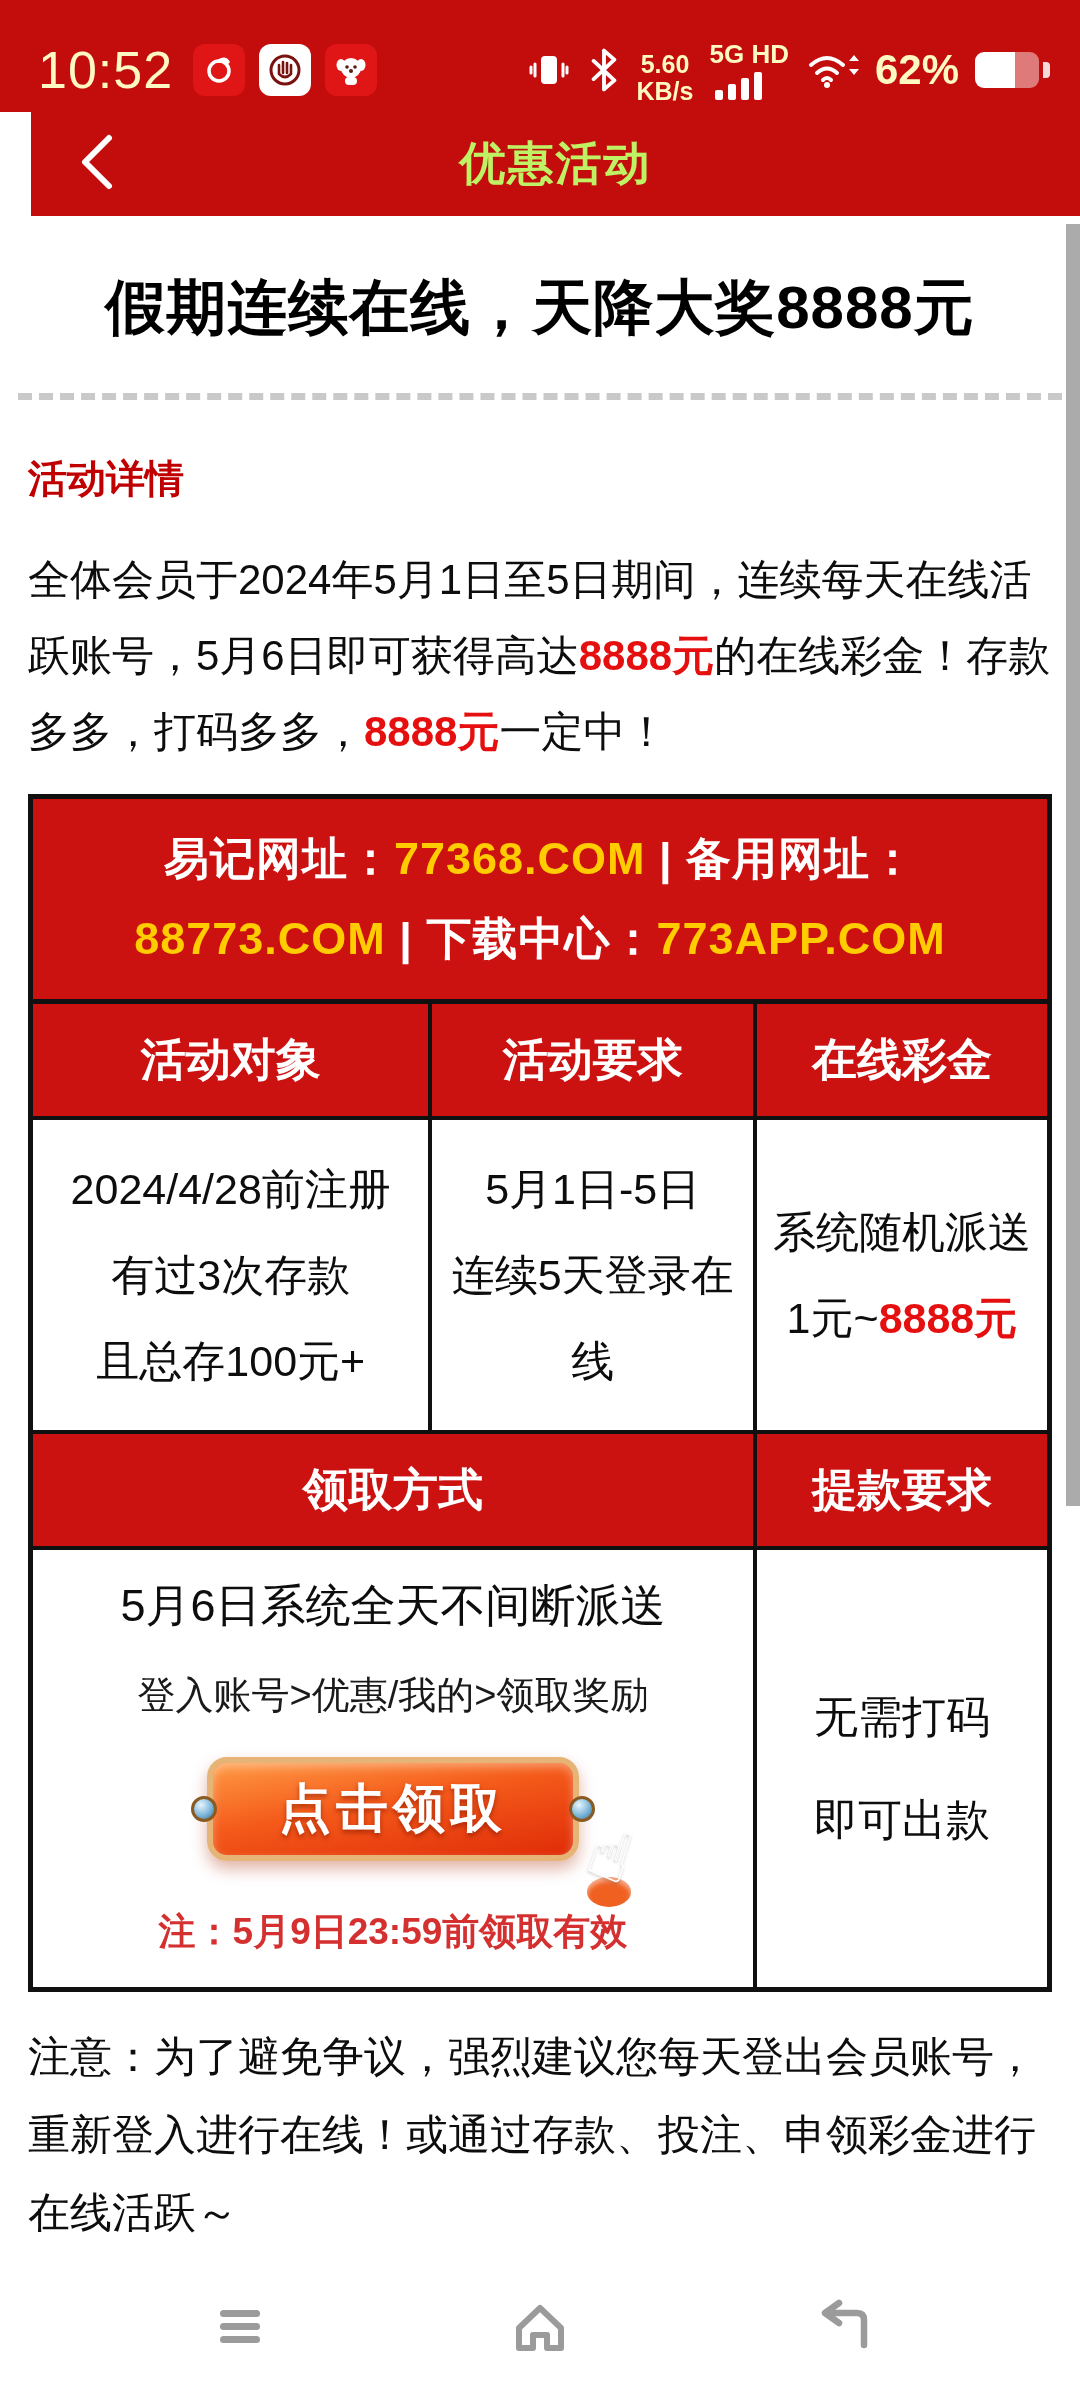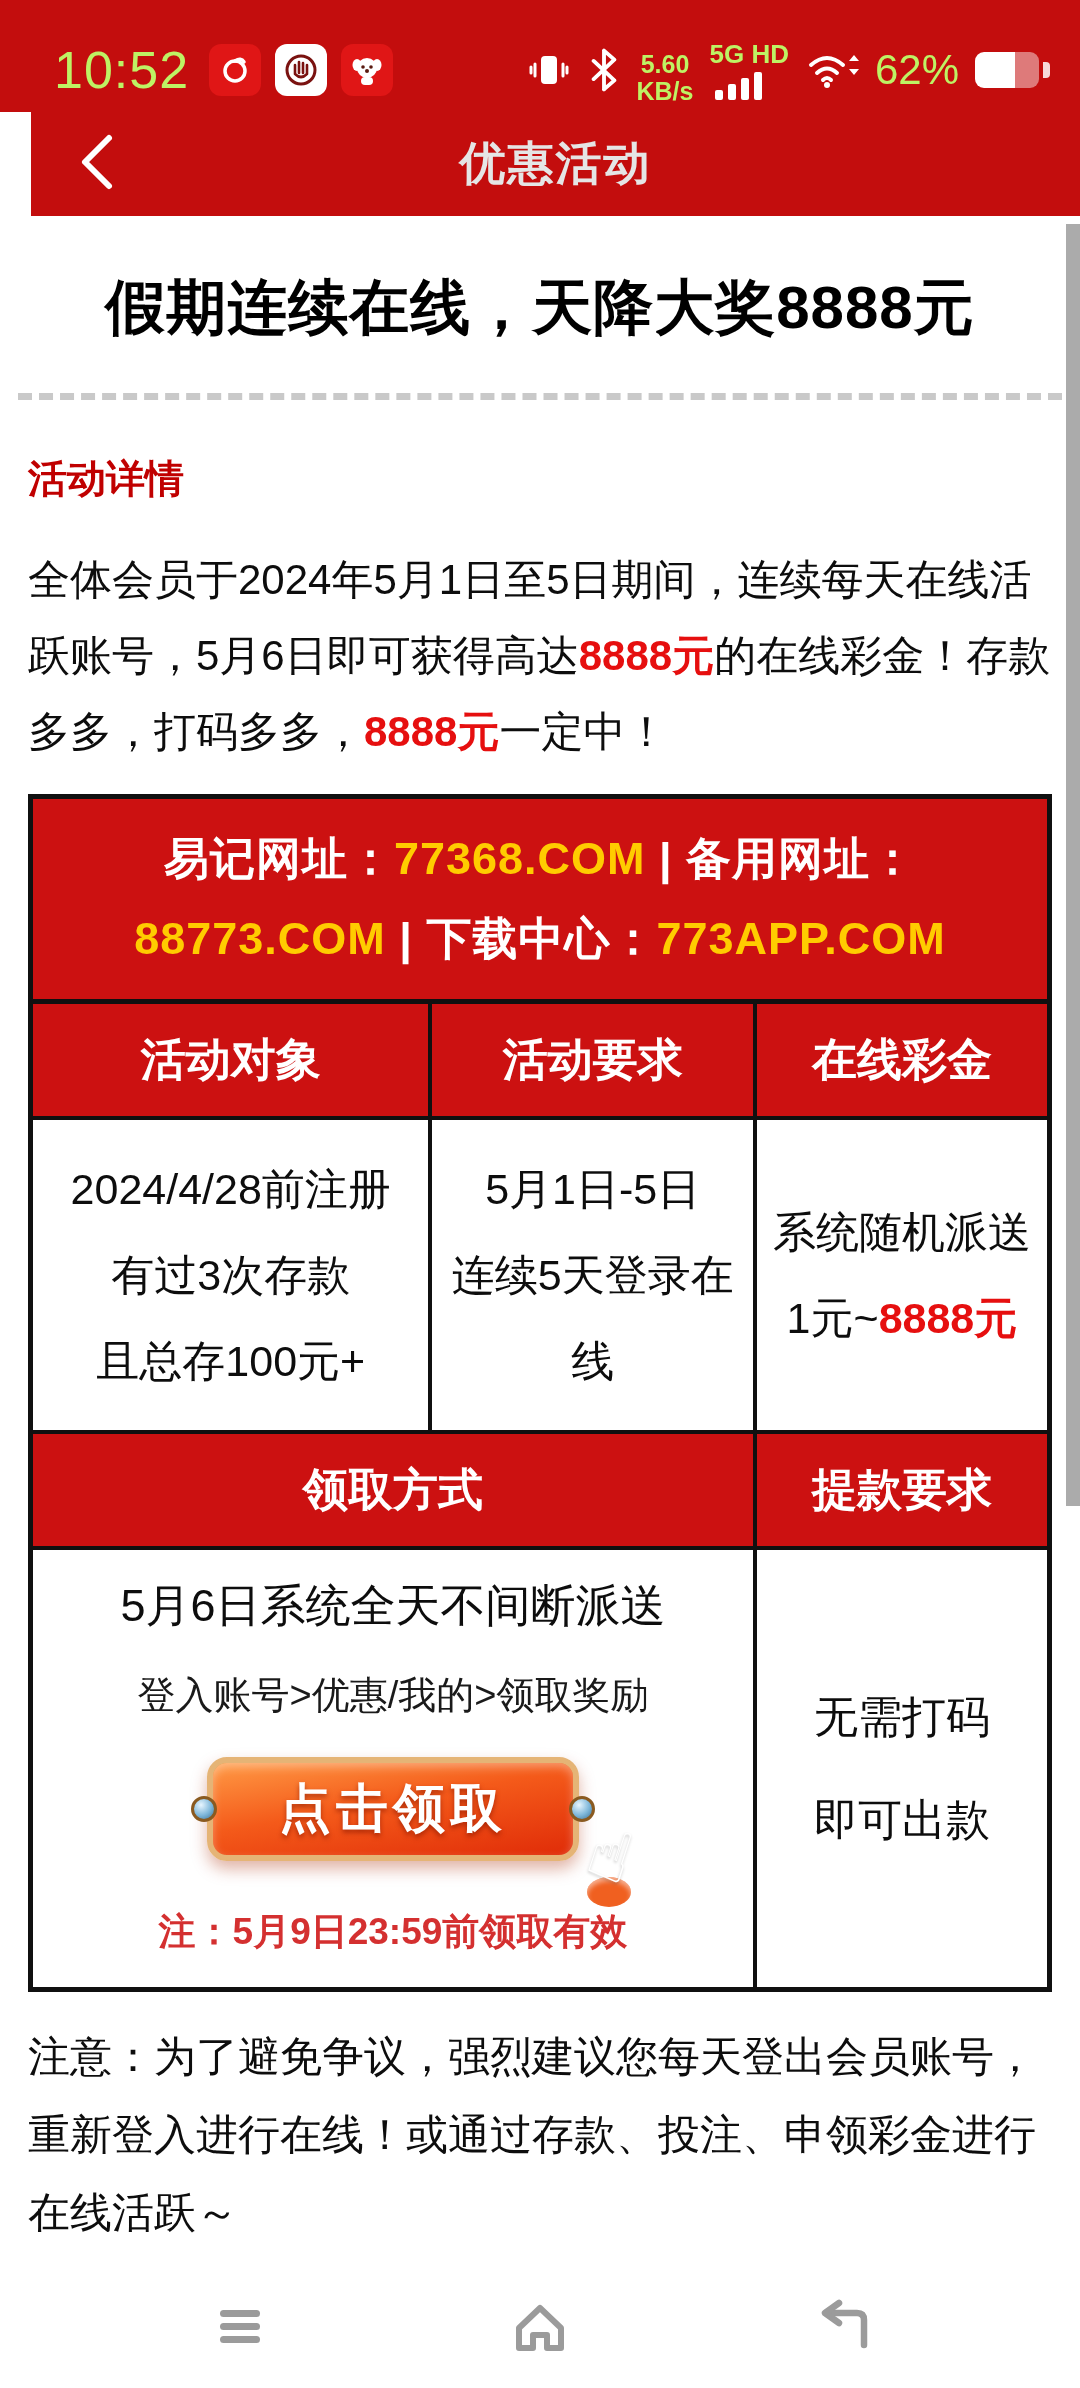--- a/index.html
+++ b/index.html
@@ -3,42 +3,42 @@
 <meta charset="utf-8">
 <style>
   * { box-sizing: border-box; margin: 0; padding: 0; }
   html,body { width:1080px; height:2388px; }
   body {
     font-family: "Liberation Sans", "DejaVu Sans", sans-serif;
     background:#ffffff; overflow:hidden; position:relative;
   }
   
   .status-bar{
-    background:#c30d0d; height:112px; color:#bef264;
-    display:flex; align-items:center; padding:28px 30px 0 54px;
+    background:#c30d0d; height:112px; color:#fef9c3;
+    display:flex; align-items:center; padding:28px 30px 0 38px;
   }
   .time{ font-size:52px; font-weight:500; letter-spacing:1px; }
   .noti-group{ display:flex; align-items:center; margin-left:20px; gap:14px; }
   .noti{ width:52px; height:52px; border-radius:12px; display:flex; align-items:center; justify-content:center; }
   .noti.red{ background:#e01616; }
   .noti.white{ background:#ffffff; }
   .status-right{ margin-left:auto; display:flex; align-items:center; gap:16px; }
   .stack{ display:flex; flex-direction:column; align-items:center; line-height:27px; font-size:25px; font-weight:600;margin-top:15px; }
   .net-block{ display:flex; flex-direction:column; align-items:flex-start; }
   .net-label{ font-size:26px; font-weight:700; line-height:26px; }
   .sig-bars{ display:flex; align-items:flex-end; gap:5px; height:30px; margin-top:3px; margin-left:6px;}
   .sig-bars i{ width:8px; background:#fff; border-radius:2px; display:block; }
-  .pct{ font-size:42px; font-weight:400; }
+  .pct{ font-size:42px; font-weight:700; }
   .battery{ width:64px; height:36px; border-radius:9px; position:relative; overflow:hidden;
     background:linear-gradient(to right,#ffffff 0 62%, rgba(255,255,255,.45) 62%); }
   .battery:after{ content:""; position:absolute; right:-0px; top:10px; }
   .bat-nub{ width:7px; height:16px; background:rgba(255,255,255,.85); border-radius:0 4px 4px 0; margin-left:-12px; }
   
   .app-bar{
-    background:#c30d0d; height:104px; position:relative; color:#e5e5e5;
+    background:#c30d0d; height:104px; position:relative; color:#bef264;
     display:flex; align-items:center; justify-content:center;margin-left:31px;
   }
   .back-btn{ position:absolute; left:34px; top:18px; width:64px; height:64px; cursor:pointer;
     display:flex; align-items:center; justify-content:center; }
   .app-title{ font-size:46px; font-weight:600; letter-spacing:2px; }
   
   .banner{ padding:52px 30px 44px; }
   .banner h1{ font-size:60px; font-weight:900; color:#000; text-align:center; letter-spacing:1px; white-space:nowrap; }
   .dashed{ margin:0 18px; border-bottom:7px dashed #c9c9c9; }
   .content{ padding:0 28px; }

